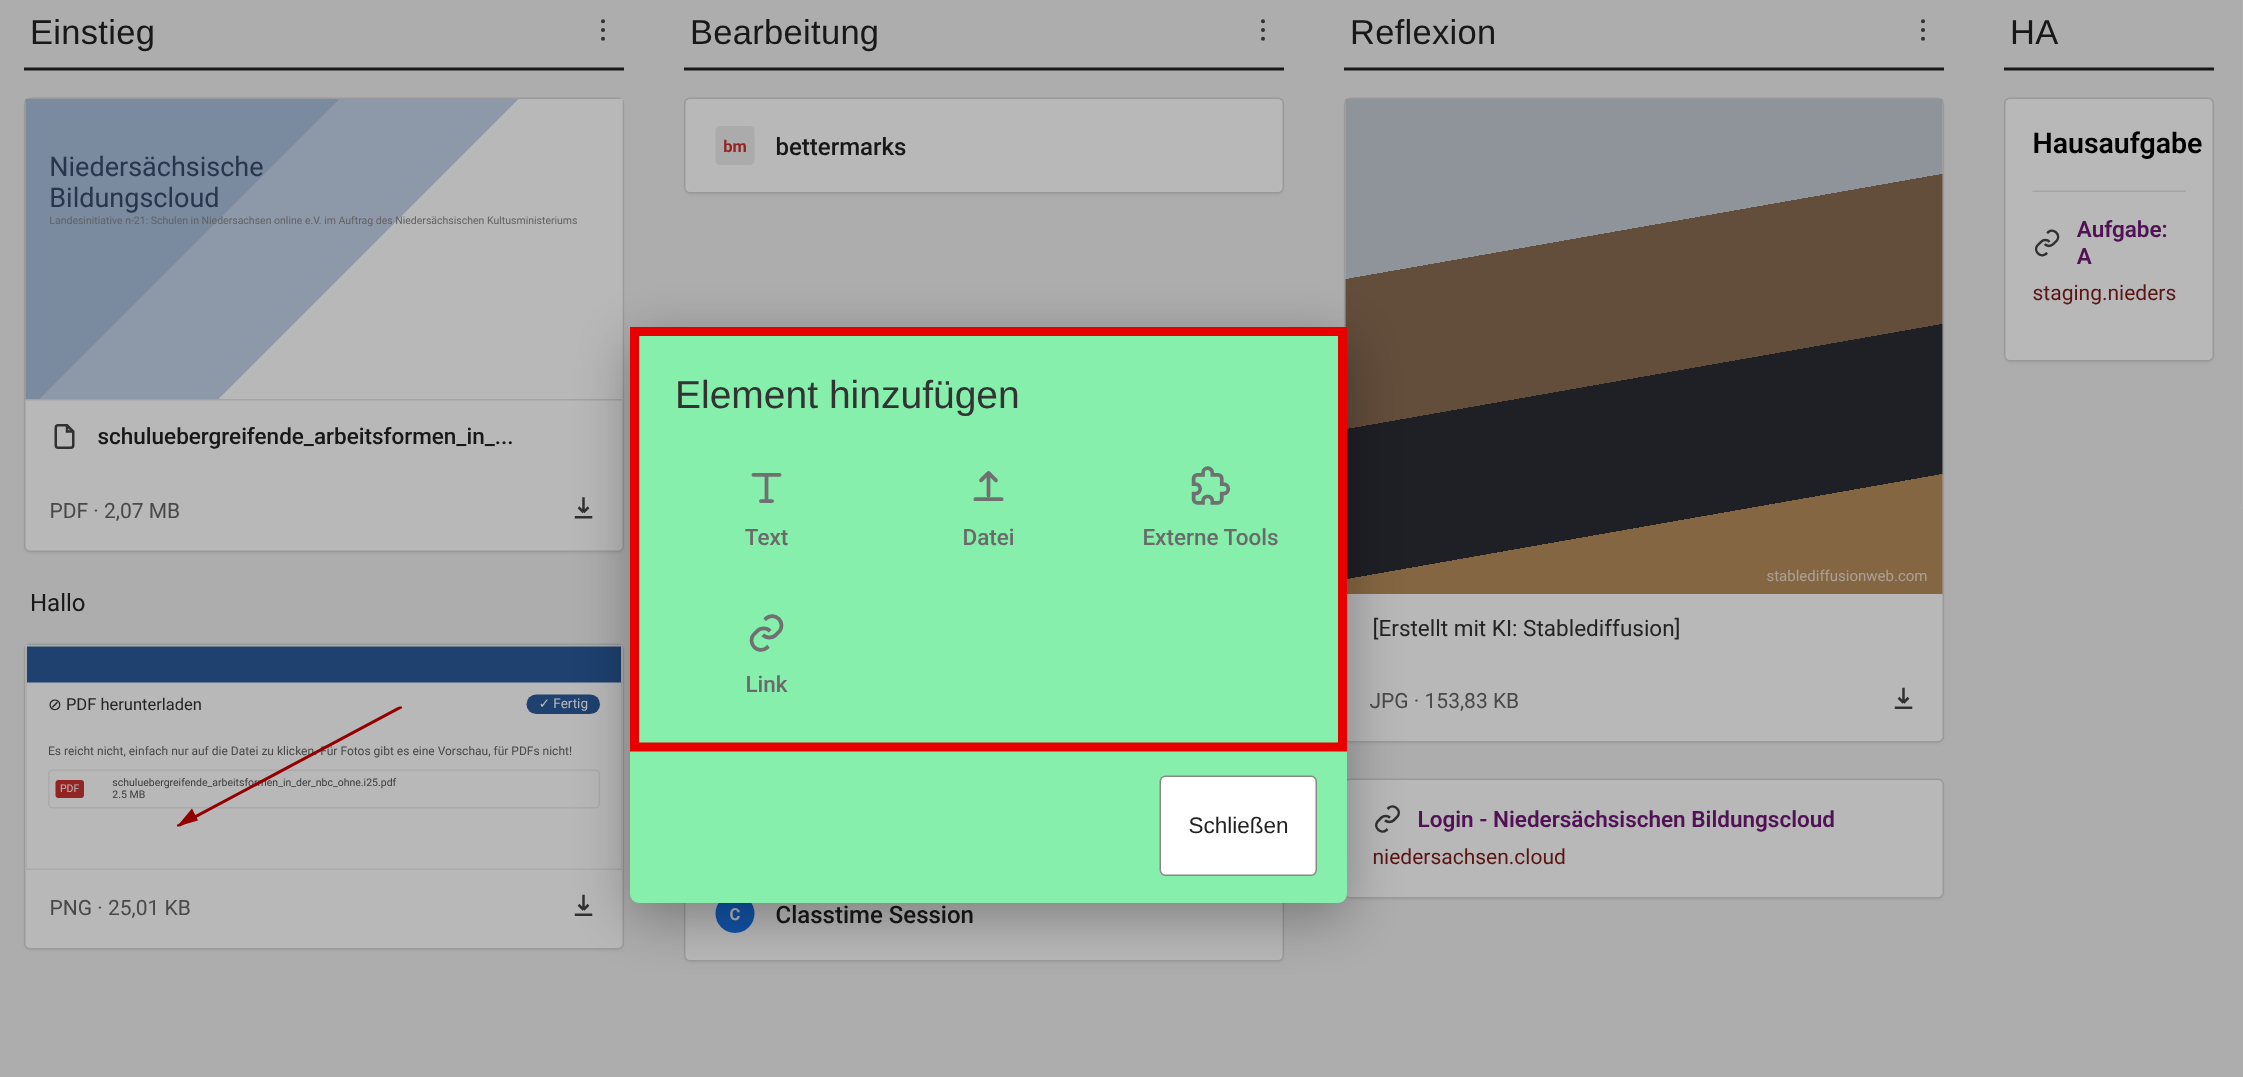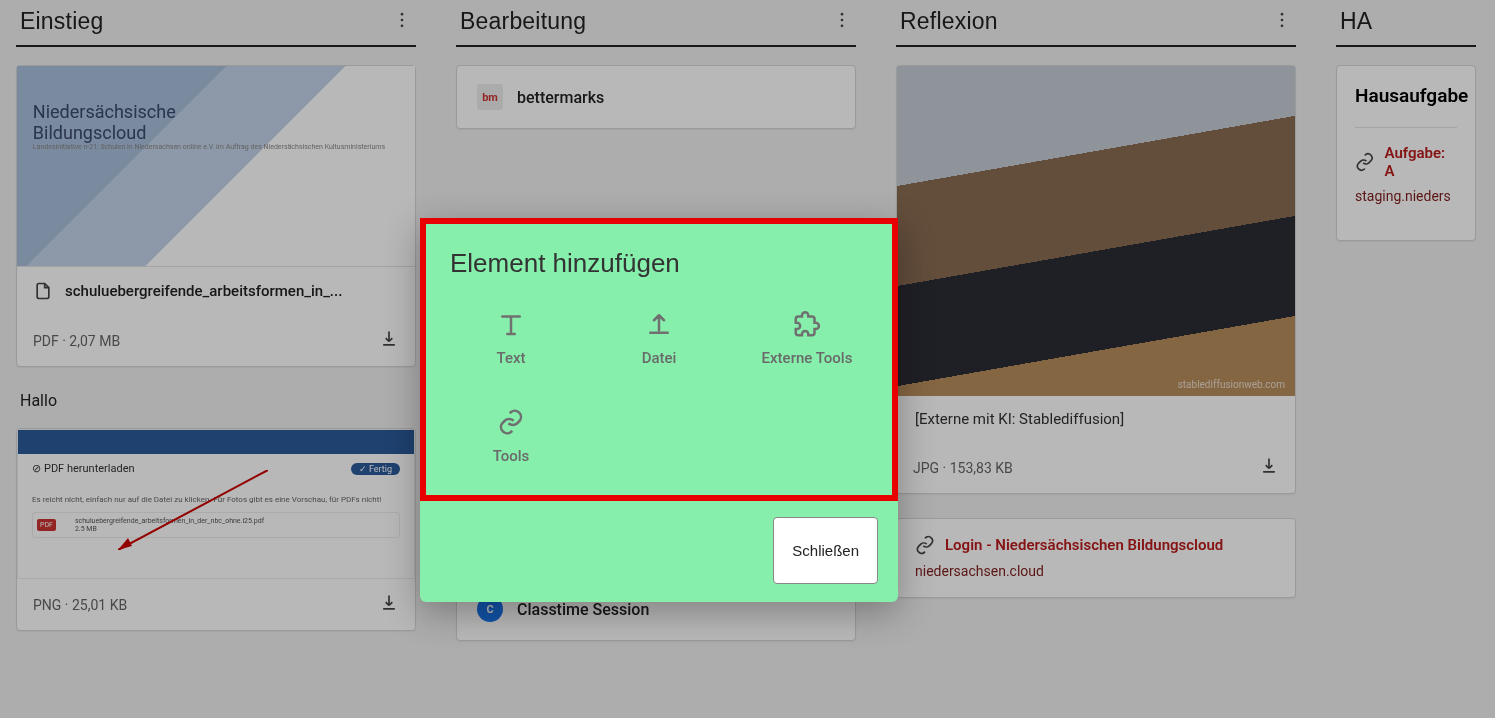--- a/index.html
+++ b/index.html
@@ -63,21 +63,21 @@
     .card-footer {
       display:flex; align-items:center; justify-content:space-between;
       padding: 14px 16px;
       color:#666; font-size:14px;
     }
     .dl-icon { color:#555; cursor:pointer; }
     .external-text { font-size:16px; color:#222; font-weight:500;}
     .plain-label { font-size:16px; color:#222; padding:0 4px 10px;}
     .caption-bar { padding:14px 18px; font-size:15px; color:#333; }
     .link-card { padding: 16px 18px 18px; }
-    .link-card .link-title { display:flex; align-items:center; gap:10px; font-size:15px; font-weight:600; color:#b91c1c;}
+    .link-card .link-title { display:flex; align-items:center; gap:10px; font-size:15px; font-weight:600; color:#701a75;}
     .link-card .link-url { font-size:14px; color:#7f1d1d; margin-top:8px; }
     .screenshot-thumb {
       height: 150px; background:#fff; margin:0; position:relative; border:1px solid #eee;
     }
     .thumb-toolbar{height:24px;background:#2a5a9a;}
     .overlay {
       position: absolute; inset: 0;
       background: rgba(0,0,0,.28);
       z-index: 10;
     }
@@ -243,21 +243,21 @@
         <svg class="icon-s" viewBox="0 0 24 24">
             <circle cx="12" cy="5" r="1.6" fill="#444" stroke="none"></circle>
             <circle cx="12" cy="12" r="1.6" fill="#444" stroke="none"></circle>
             <circle cx="12" cy="19" r="1.6" fill="#444" stroke="none"></circle>
           </svg>
       </span>
     </div>
     <div class="column-body">
       <div class="card">
         <div class="img-students"></div>
-        <div class="caption-bar">[Externe mit KI: Stablediffusion]</div>
+        <div class="caption-bar">[Erstellt mit KI: Stablediffusion]</div>
         <div class="card-footer">
           <span>JPG · 153,83 KB</span>
           <span class="dl-icon">
             <svg class="icon-s" viewBox="0 0 24 24">
                 <path d="M12 3v12m0 0l-4-4m4 4l4-4M5 19h14"></path>
               </svg>
           </span>
         </div>
       </div>
 
@@ -316,20 +316,20 @@
       <div class="option">
         <svg viewBox="0 0 24 24">
             <path d="M19 11h-1V8a2 2 0 0 0-2-2h-3V5a2.5 2.5 0 0 0-5 0v1H5a2 2 0 0 0-2 2v3h1a2.5 2.5 0 0 1 0 5H3v3a2 2 0 0 0 2 2h3v-1a2.5 2.5 0 0 1 5 0v1h3a2 2 0 0 0 2-2v-3h1a2.5 2.5 0 0 0 0-5z"></path>
           </svg>
         <span class="option-label">Externe Tools</span>
       </div>
       <div class="option">
         <svg viewBox="0 0 24 24">
             <path d="M10 13a5 5 0 0 0 7 0l2-2a5 5 0 0 0-7-7l-1 1M14 11a5 5 0 0 0-7 0l-2 2a5 5 0 0 0 7 7l1-1"></path>
           </svg>
-        <span class="option-label">Tools</span>
+        <span class="option-label">Link</span>
       </div>
     </div>
   </div>
   <div class="modal-actions">
     <button class="btn-close">Schließen</button>
   </div>
 </div>
 
 </body></html>

